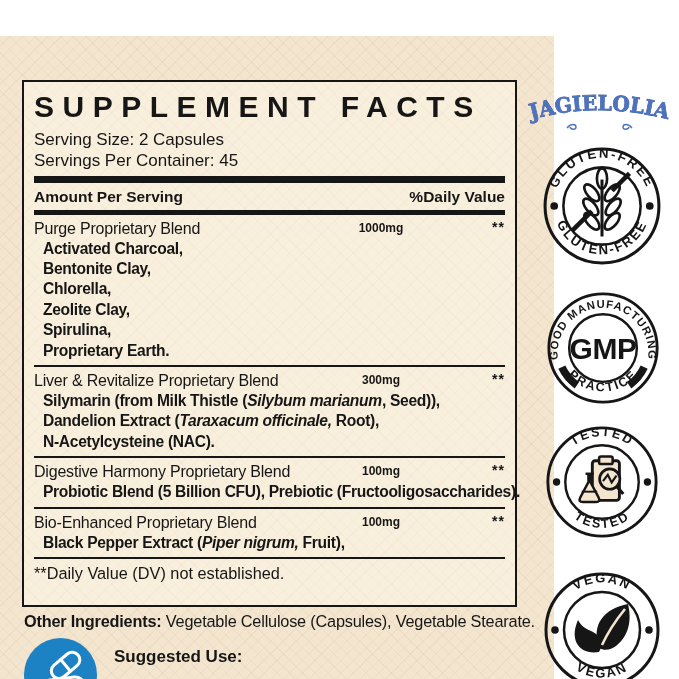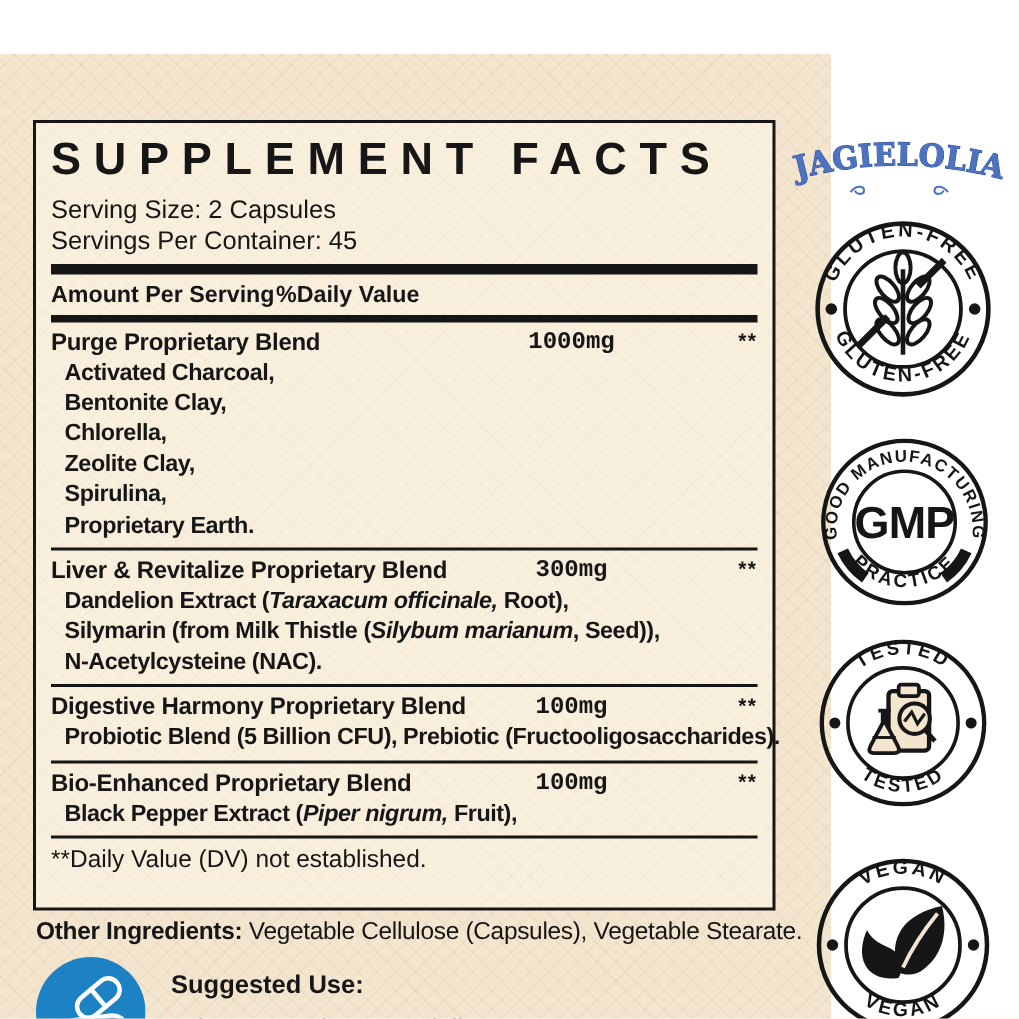--- a/index.html
+++ b/index.html
@@ -23,28 +23,28 @@
     background:rgba(255,250,238,0.45);
     padding:5px 10px 0 10px;
   }
   .sf-title{
     font-size:30px;font-weight:bold;letter-spacing:8.5px;
     white-space:nowrap;margin:3px 0 5px 0;color:#161616;
   }
   .sf-serving{font-size:17px;line-height:21px;}
   .bar-thick{height:7px;background:#161616;margin-top:5px;}
   .col-head{
-    display:flex;justify-content:flex-start;gap:1px;
+    display:flex;justify-content:space-between;gap:22px;
     font-weight:bold;font-size:15.5px;padding:5px 0 4px 0;
   }
   .bar-med{height:4.5px;background:#161616;}
   .section{border-bottom:2.5px solid #161616;padding:3px 0 4px 0;}
   .row{display:grid;grid-template-columns:1fr 112px 68px;align-items:start;}
-  .row .name{font-weight:bold;font-size:16px;letter-spacing:-0.2px;line-height:21px;white-space:nowrap;}
-  .row .amt{font-weight:bold;font-size:16px;text-align:center;line-height:21px;font-family:Liberation Mono, monospace;}
+  .row .name{font-weight:normal;font-size:16px;letter-spacing:-0.2px;line-height:21px;white-space:nowrap;}
+  .row .amt{font-weight:bold;font-size:12px;text-align:center;line-height:21px;}
   .row .dv{font-weight:bold;font-size:14px;text-align:right;letter-spacing:1px;line-height:16px;padding-top:1px;}
   .ing{font-size:15.6px;letter-spacing:-0.3px;line-height:20.4px;padding-left:9px;white-space:nowrap;font-weight:bold;}
   .ing i{font-style:italic;}
   .footnote{font-size:16.3px;padding:5px 0 0 0;}
   
   .other-ing{position:absolute;left:24px;top:576px;width:512px;font-size:16.3px;letter-spacing:-0.2px;white-space:nowrap;}
   .other-ing b{font-weight:bold;}
   .sugg-icon{position:absolute;left:24px;top:602px;width:73px;height:73px;}
   .sugg-block{position:absolute;left:114px;top:611px;}
   .sugg-label{font-weight:bold;font-size:17px;}
@@ -89,22 +89,22 @@
           <div class="ing"><span>Zeolite Clay,</span></div>
           <div class="ing"><span>Spirulina,</span></div>
           <div class="ing"><span>Proprietary Earth.</span></div>
         </div>
         <div class="section">
           <div class="row">
             <span class="name">Liver &amp; Revitalize Proprietary Blend</span>
             <span class="amt">300mg</span>
             <span class="dv">**</span>
           </div>
+          <div class="ing"><span>Silymarin (from Milk Thistle (</span><i>Silybum marianum</i><span>, Seed)),</span></div>
           <div class="ing"><span>Dandelion Extract (</span><i>Taraxacum officinale,</i><span> Root),</span></div>
-          <div class="ing"><span>Silymarin (from Milk Thistle (</span><i>Silybum marianum</i><span>, Seed)),</span></div>
           <div class="ing"><span>N-Acetylcysteine (NAC).</span></div>
         </div>
         <div class="section">
           <div class="row">
             <span class="name">Digestive Harmony Proprietary Blend</span>
             <span class="amt">100mg</span>
             <span class="dv">**</span>
           </div>
           <div class="ing"><span>Probiotic Blend (5 Billion CFU), Prebiotic (Fructooligosaccharides).</span></div>
         </div>

